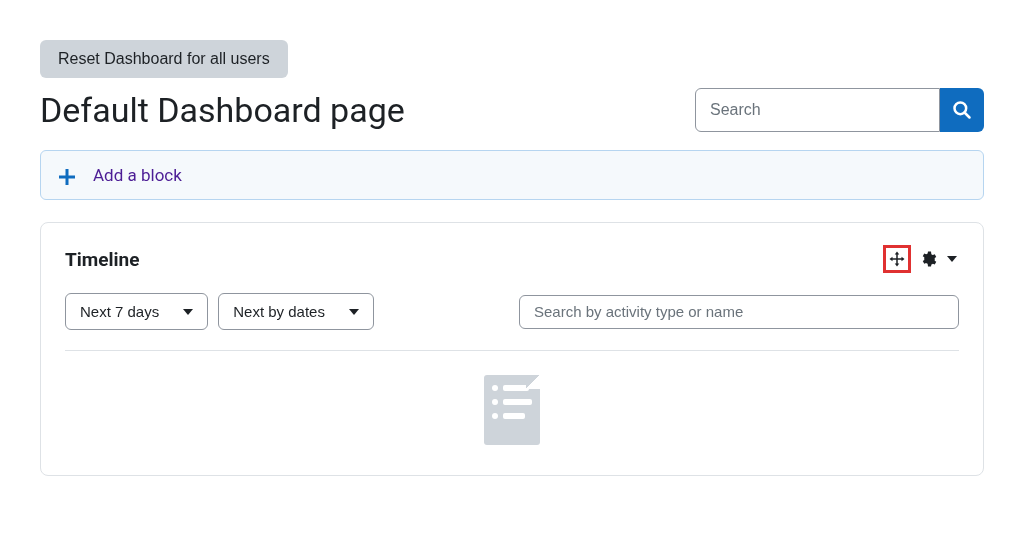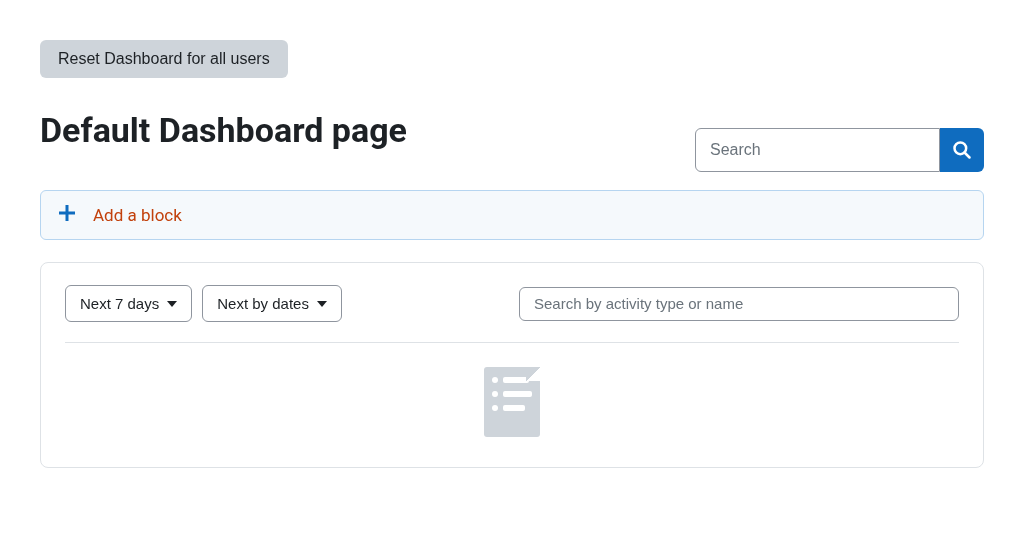--- a/index.html
+++ b/index.html
@@ -25,27 +25,26 @@
       cursor: pointer;
     }
     .header-row {
       display: flex;
       align-items: center;
       justify-content: space-between;
       margin-bottom: 18px;
     }
     .page-title {
       font-size: 34px;
-      font-weight: 700;
+      font-weight: 400;
       color: #1d2125;
     }
     .search-wrap {
       display: flex;
       align-items: stretch;
-      margin-top: 40px;
     }
     .search-input {
       width: 245px;
       height: 44px;
       border: 1px solid #8f959e;
       border-radius: 6px 0 0 6px;
       padding: 0 14px;
       font-size: 16px;
       color: #495057;
       outline: none;
@@ -61,23 +60,23 @@
       align-items: center;
       justify-content: center;
       cursor: pointer;
     }
     .add-block {
       border: 1px solid #b6d5f0;
       background: #f5f9fc;
       border-radius: 6px;
       padding: 14px 18px;
       display: flex;
-      align-items: flex-start;
+      align-items: flex-end;
       gap: 18px;
-      color: #c2410c;
+      color: #4c1d95;
       font-size: 17px;
       cursor: pointer;
       margin-bottom: 22px;
     }
     .add-block svg { flex-shrink: 0; }
     .timeline-card {
       border: 1px solid #dee2e6;
       border-radius: 8px;
       padding: 22px 24px 30px 24px;
     }
@@ -124,21 +123,21 @@
     }
     .dropdown-btn {
       border: 1px solid #8f959e;
       background: #fff;
       border-radius: 6px;
       padding: 9px 14px;
       font-size: 15px;
       color: #1d2125;
       display: flex;
       align-items: center;
-      gap: 8px;
+      gap: 24px;
       cursor: pointer;
     }
     .activity-search {
       flex: 1;
       border: 1px solid #8f959e;
       border-radius: 6px;
       height: 34px;
       padding: 0 14px;
       font-size: 15px;
       color: #495057;
@@ -219,20 +218,43 @@
 
 <div class="add-block">
   <svg width="16" height="16" viewBox="0 0 16 16" fill="#0f6cbf">
     <rect x="6.5" y="0" width="3" height="16"></rect>
     <rect x="0" y="6.5" width="16" height="3"></rect>
   </svg>
   <span>Add a block</span>
 </div>
 
 <div class="timeline-card">
+  <div class="timeline-head">
+    <div class="timeline-title">Timeline</div>
+    <div class="timeline-actions">
+      <span class="move-icon-box">
+        <svg width="18" height="18" viewBox="0 0 24 24" fill="#1d2125">
+          <polygon points="12,2 9,6 15,6"></polygon>
+          <polygon points="12,22 9,18 15,18"></polygon>
+          <polygon points="2,12 6,9 6,15"></polygon>
+          <polygon points="22,12 18,9 18,15"></polygon>
+          <rect x="11" y="5" width="2" height="14"></rect>
+          <rect x="5" y="11" width="14" height="2"></rect>
+        </svg>
+      </span>
+      <button class="gear-btn">
+        <svg width="18" height="18" viewBox="0 0 24 24" fill="#1d2125">
+          <path d="M12 8a4 4 0 100 8 4 4 0 000-8zm9 4a7.9 7.9 0 00-.1-1.2l2.1-1.6-2-3.4-2.5 1a8 8 0 00-2-1.2L16 2h-4l-.5 2.6a8 8 0 00-2 1.2l-2.5-1-2 3.4 2.1 1.6A7.9 7.9 0 007 12c0 .4 0 .8.1 1.2L5 14.8l2 3.4 2.5-1a8 8 0 002 1.2L12 22h4l.5-2.6a8 8 0 002-1.2l2.5 1 2-3.4-2.1-1.6c.1-.4.1-.8.1-1.2z"></path>
+        </svg>
+      </button>
+      <button class="chevron-btn">
+        <span class="caret-down"></span>
+      </button>
+    </div>
+  </div>
 
   <div class="timeline-controls">
     <div class="dropdowns">
       <button class="dropdown-btn">
         <span>Next 7 days</span>
         <span class="caret-down"></span>
       </button>
       <button class="dropdown-btn">
         <span>Next by dates</span>
         <span class="caret-down"></span>

